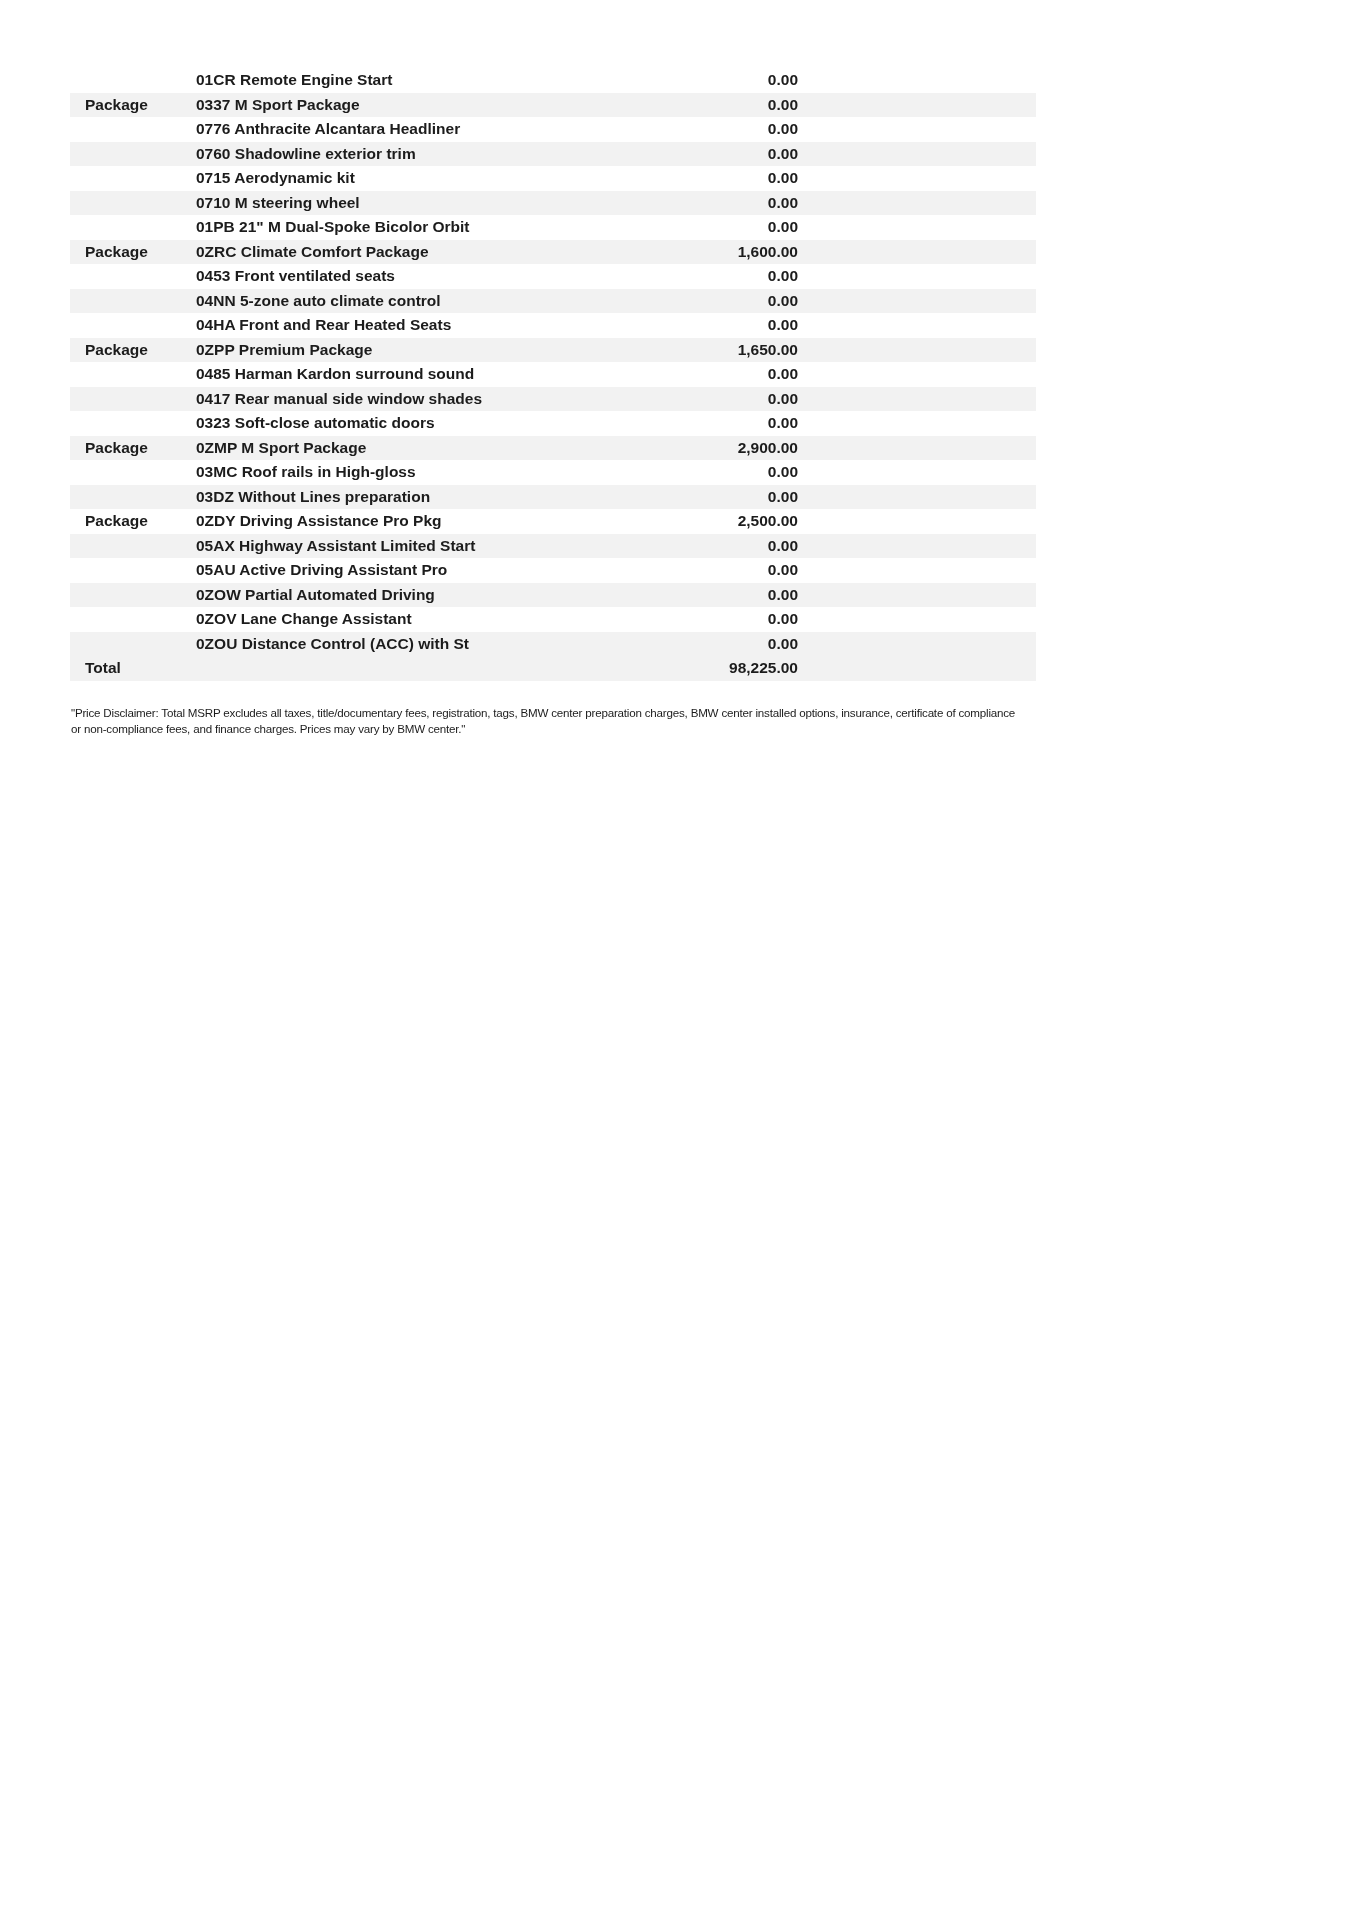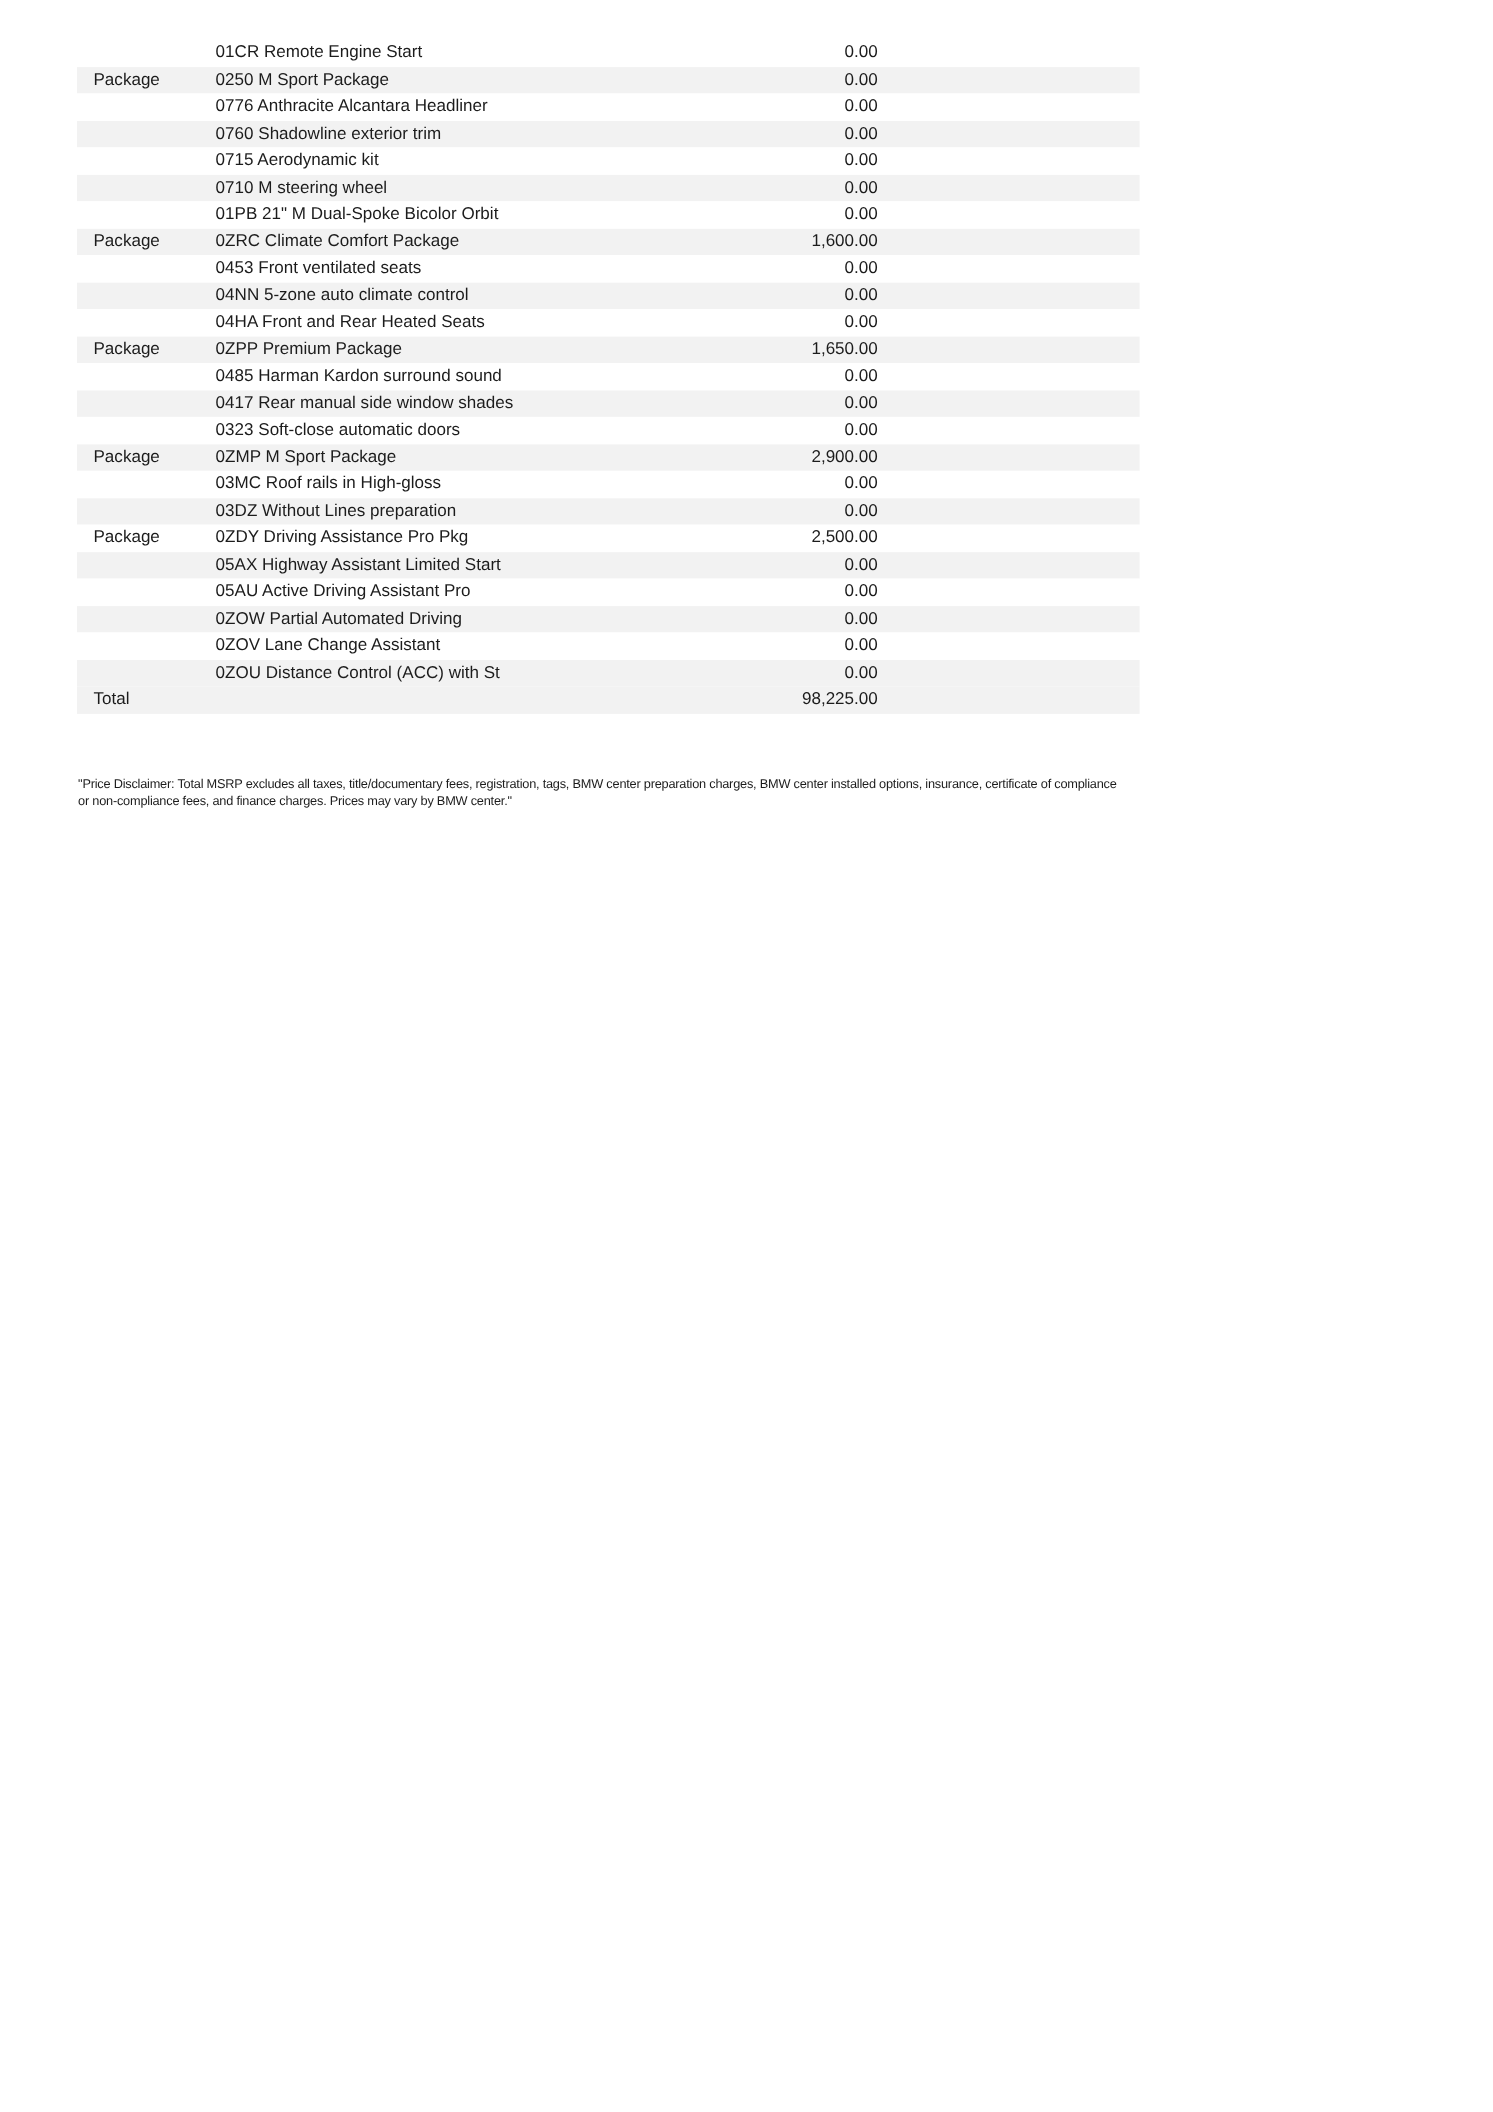--- a/index.html
+++ b/index.html
@@ -11,22 +11,23 @@
     width: 1357px;
     height: 1920px;
     position: relative;
     font-family: "Liberation Sans", sans-serif;
     color: #1c1c1c;
     overflow: hidden;
   }
   .pricing-table {
     position: absolute;
     left: 70px;
-    top: 36px;
+    top: 68px;
     width: 966px;
+    font-weight: bold;
   }
   .row {
     display: flex;
     align-items: center;
     height: 24.5px;
     font-size: 15.5px;
     background: #ffffff;
   }
   .row.alt {
     background: var(--stripe, #f2f2f2);
@@ -65,21 +66,21 @@
 
 <div class="pricing-table">
     <div class="row">
       <div class="cell-category"></div>
       <div class="cell-item">01CR Remote Engine Start</div>
       <div class="cell-price">0.00</div>
       <div class="cell-spacer"></div>
     </div>
     <div class="row alt">
       <div class="cell-category">Package</div>
-      <div class="cell-item">0250 M Sport Package</div>
+      <div class="cell-item">0337 M Sport Package</div>
       <div class="cell-price">0.00</div>
       <div class="cell-spacer"></div>
     </div>
     <div class="row">
       <div class="cell-category"></div>
       <div class="cell-item">0776 Anthracite Alcantara Headliner</div>
       <div class="cell-price">0.00</div>
       <div class="cell-spacer"></div>
     </div>
     <div class="row alt">

